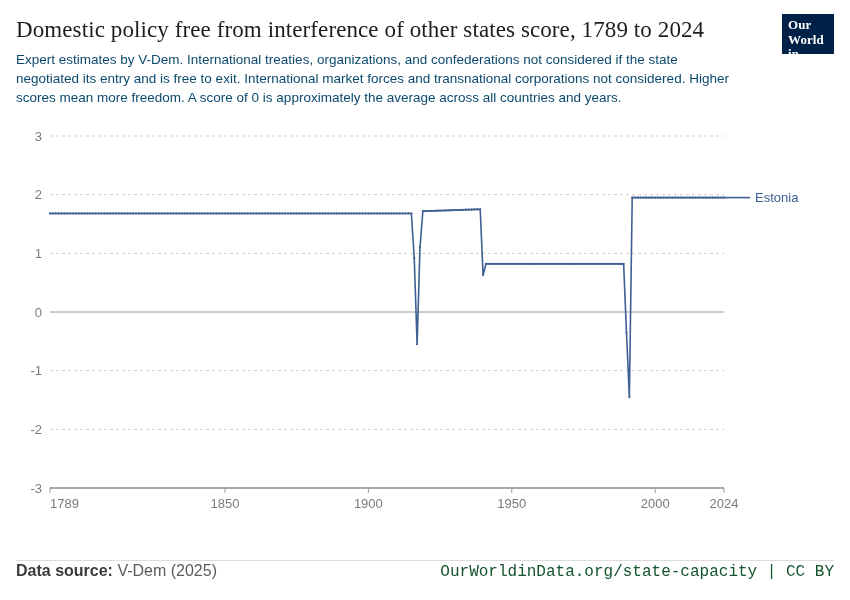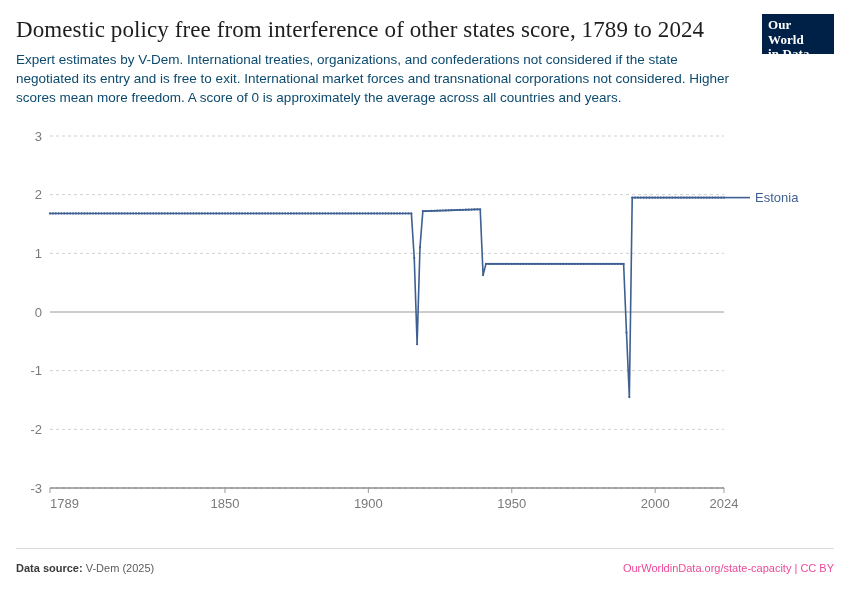--- a/index.html
+++ b/index.html
@@ -38,21 +38,21 @@
     font-size: 13.5px;
     line-height: 1.42;
     color: #0c4a6e;
     margin: 0;
     max-width: 800px;
   }
   .owid-logo {
     position: absolute;
     top: -2px;
     right: 0;
-    width: 72px;
+    width: 52px;
     height: 40px;
     background: #002147;
     color: #ffffff;
     font-family: "Liberation Serif", serif;
     font-weight: 700;
     font-size: 13px;
     line-height: 1.12;
     padding: 4px 6px;
     box-sizing: border-box;
     letter-spacing: 0.1px;
@@ -69,36 +69,37 @@
   .plot-svg {
     display: block;
   }
   .footer {
     position: absolute;
     left: 16px;
     right: 16px;
     bottom: 10px;
     height: 28px;
     border-top: 1px solid #dcdcdc;
-    padding-top: 13px;
-    font-size: 11px;
+    padding-top: 1px;
+    font-size: 16px;
     color: #5b5b5b;
     display: flex;
     justify-content: space-between;
     align-items: baseline;
   }
   .footer .src-label {
     font-weight: 700;
     color: #3a3a3a;
   }
   .footer-left, .footer-right {
     white-space: nowrap;
   }
   .footer-right {
-    color: #ec4899;
+    color: #14532d;
+    font-family: Liberation Mono, monospace;
   }
   text {
     font-family: "Liberation Sans", sans-serif;
   }
   .tick-y {
     font-size: 13px;
     fill: #7a7a7a;
   }
   .tick-x {
     font-size: 13px;

